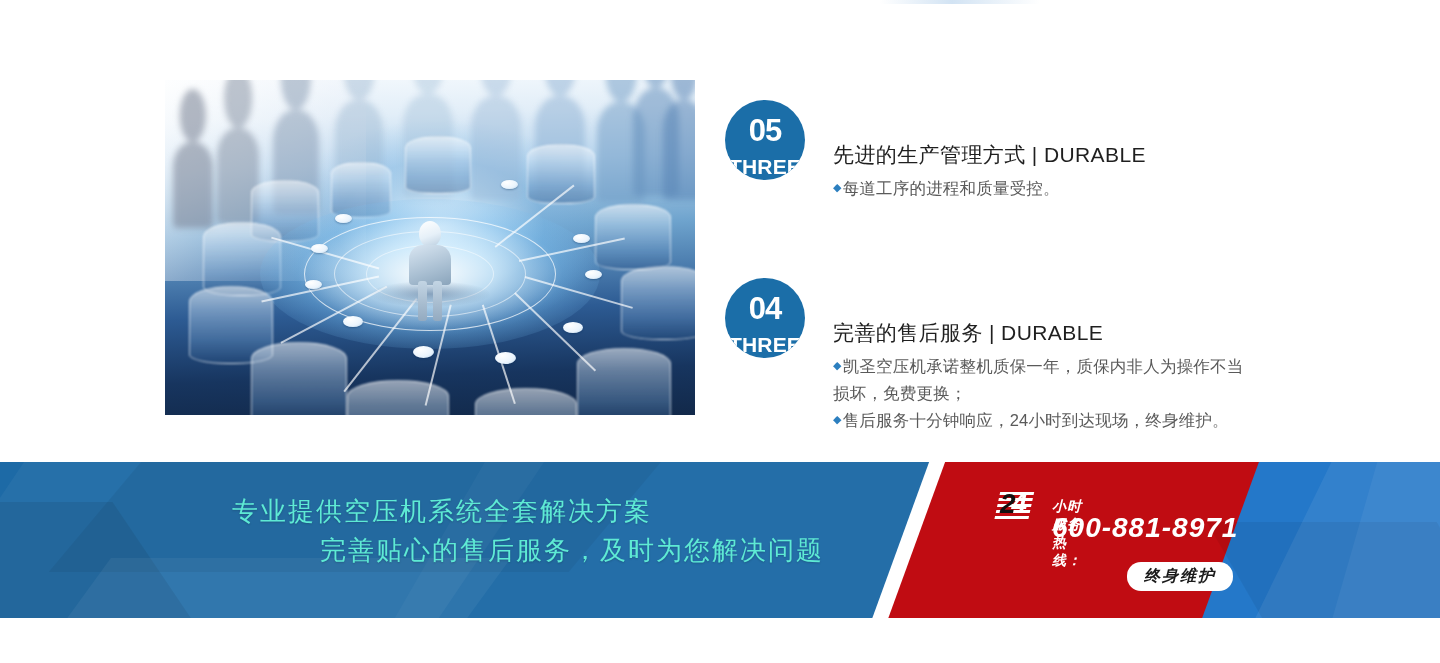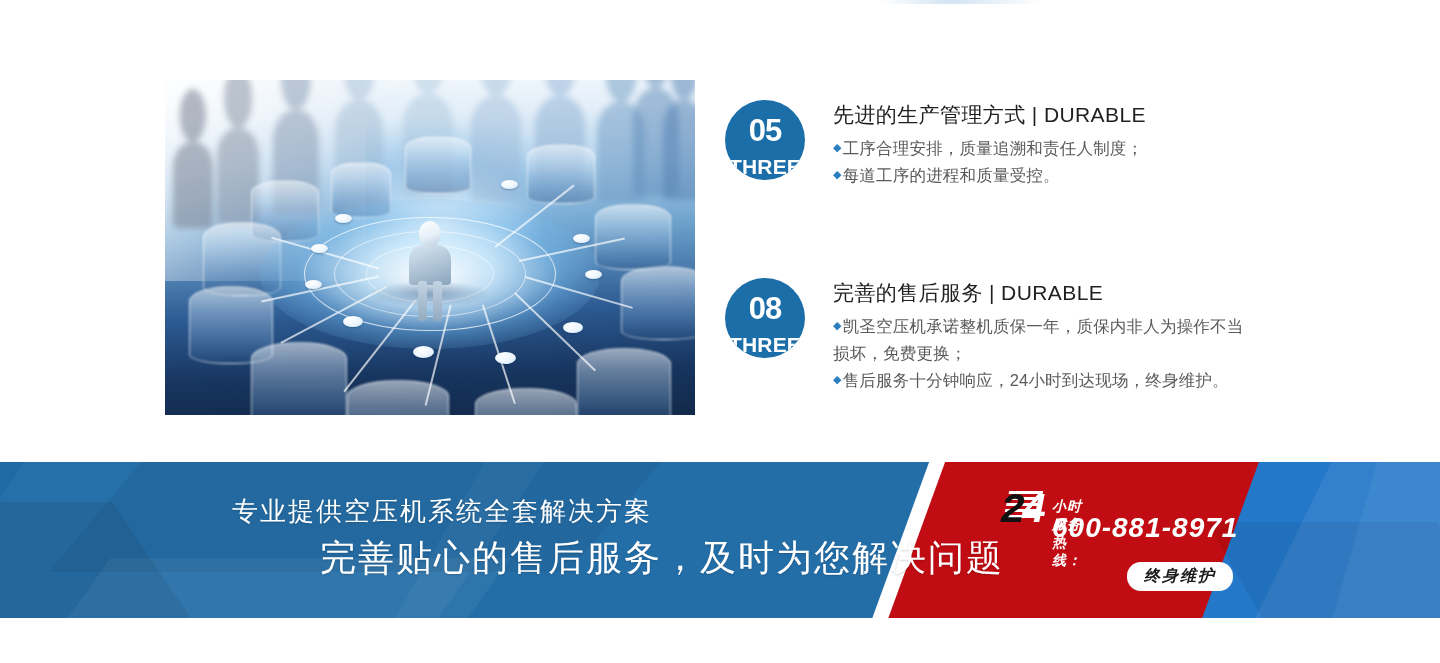--- a/index.html
+++ b/index.html
@@ -154,21 +154,21 @@
     position: absolute;
     left: 0; right: 0; top: 34px;
     text-align: center;
     font-size: 21px;
     font-weight: bold;
     line-height: 1;
     letter-spacing: .2px;
     margin-top: 22px;
   }
 
-  .feat-text { margin-left: 28px; padding-top: 2px; }
+  .feat-text { margin-left: 28px; padding-top: 2px; margin-top: 40px; }
   .feat-title {
     font-size: 21px;
     color: #1f1f1f;
     font-weight: normal;
     letter-spacing: .4px;
     line-height: 1.25;
     white-space: nowrap;
   }
   .feat-list { margin: 7px 0 0 0; }
   .feat-line {
@@ -226,54 +226,53 @@
     background: #2478c9;
     transform: skewX(-20deg);
   }
   .rb1 { position:absolute; left: 1290px; top: -30px; width: 260px; height: 230px; background: rgba(255,255,255,.07); transform: skewX(-26deg); }
   .rb2 { position:absolute; left: 1250px; top: 60px;  width: 230px; height: 150px; background: rgba(0,0,0,.06);      transform: skewX(30deg); }
   .rb3 { position:absolute; left: 1350px; top: -10px; width: 200px; height: 210px; background: rgba(255,255,255,.05); transform: skewX(-16deg); }
 
   .banner-lines {
     position: absolute;
     left: 232px; top: 30px;
-    color: #ffffff;
+    color: #5eead4;
     z-index: 5;
   }
   .bl-1 {
     font-size: 26px;
     letter-spacing: 2px;
     line-height: 1.5;
     text-shadow: 0 1px 2px rgba(0,0,0,.18);
   }
   .bl-2 {
-    font-size: 36px;
+    font-size: 26px;
     letter-spacing: 2px;
     line-height: 1.5;
     margin-left: 88px;
     text-shadow: 0 1px 2px rgba(0,0,0,.18);
   }
 
   
   .hotline {
     position: absolute;
     left: 1000px; top: 32px;
     z-index: 6;
     color: #ffffff;
   }
   .hot-top { position: relative; height: 34px; }
   .big24 {
     position: absolute;
     left: 0; top: -4px;
-    font-size: 42px;
+    font-size: 28px;
     font-weight: bold;
     font-style: italic;
     line-height: 1;
     letter-spacing: -2px;
-    font-family: Liberation Mono, monospace;
   }
   .big24 .d2 { color: #111111; }
   .big24 .d4 {
     color: #ffffff;
     position: relative;
     margin-left: -2px;
   }
   .big24 .d4::before {
     content: "";
     position: absolute;
@@ -388,29 +387,28 @@
 </div>
 
 <div class="feature feature-3 feat-3">
   <div class="badge">
     <div class="num">05</div>
     <div class="word">THREE</div>
   </div>
   <div class="feat-text">
     <div class="feat-title">先进的生产管理方式 | DURABLE</div>
     <div class="feat-list">
-      <div class="feat-line"><span class="bullet">◆</span><span>工序合理安排，质量追溯和责任人制度；</span></div>
       <div class="feat-line"><span class="bullet">◆</span><span>每道工序的进程和质量受控。</span></div>
     </div>
   </div>
 </div>
 
 <div class="feature feature-4">
   <div class="badge">
-    <div class="num">08</div>
+    <div class="num">04</div>
     <div class="word">THREE</div>
   </div>
   <div class="feat-text">
     <div class="feat-title">完善的售后服务 | DURABLE</div>
     <div class="feat-list">
       <div class="feat-line"><span class="bullet">◆</span><span>凯圣空压机承诺整机质保一年，质保内非人为操作不当损坏，免费更换；</span></div>
       <div class="feat-line"><span class="bullet">◆</span><span>售后服务十分钟响应，24小时到达现场，终身维护。</span></div>
     </div>
   </div>
 </div>

